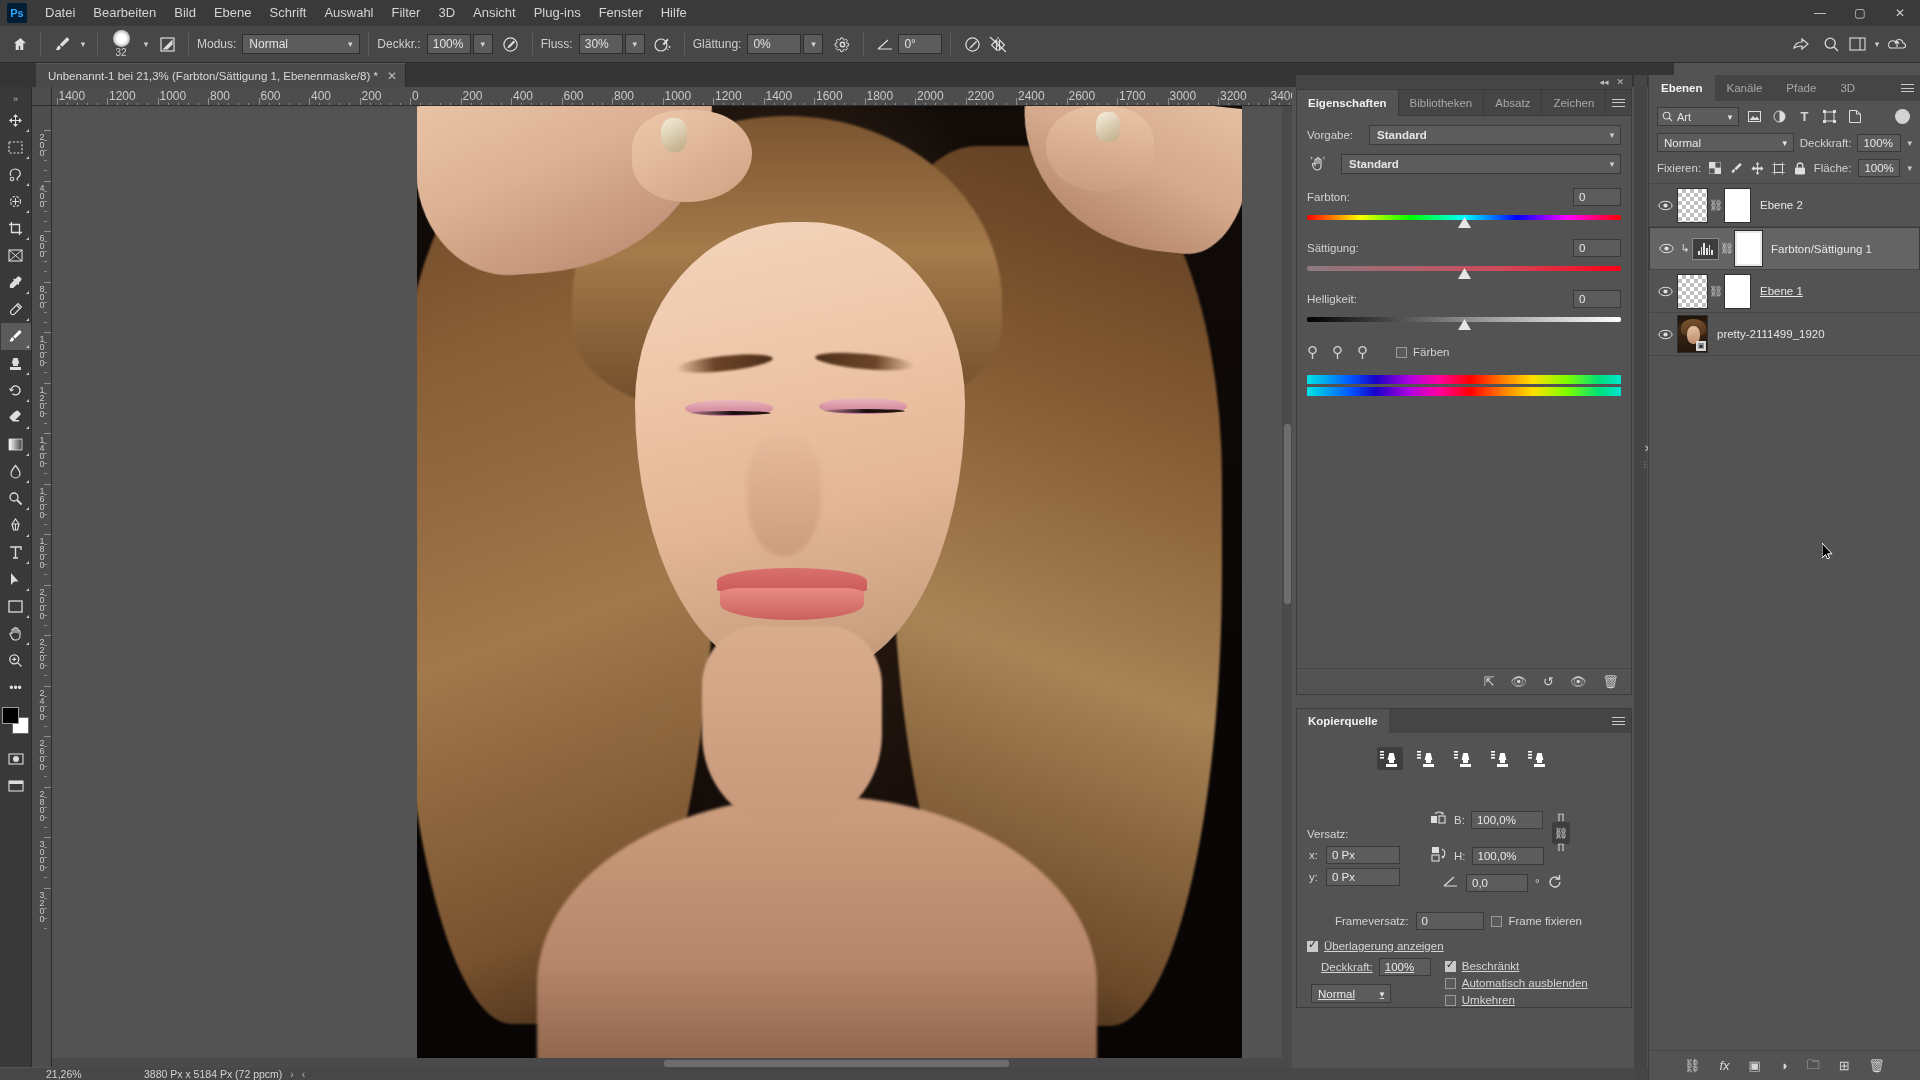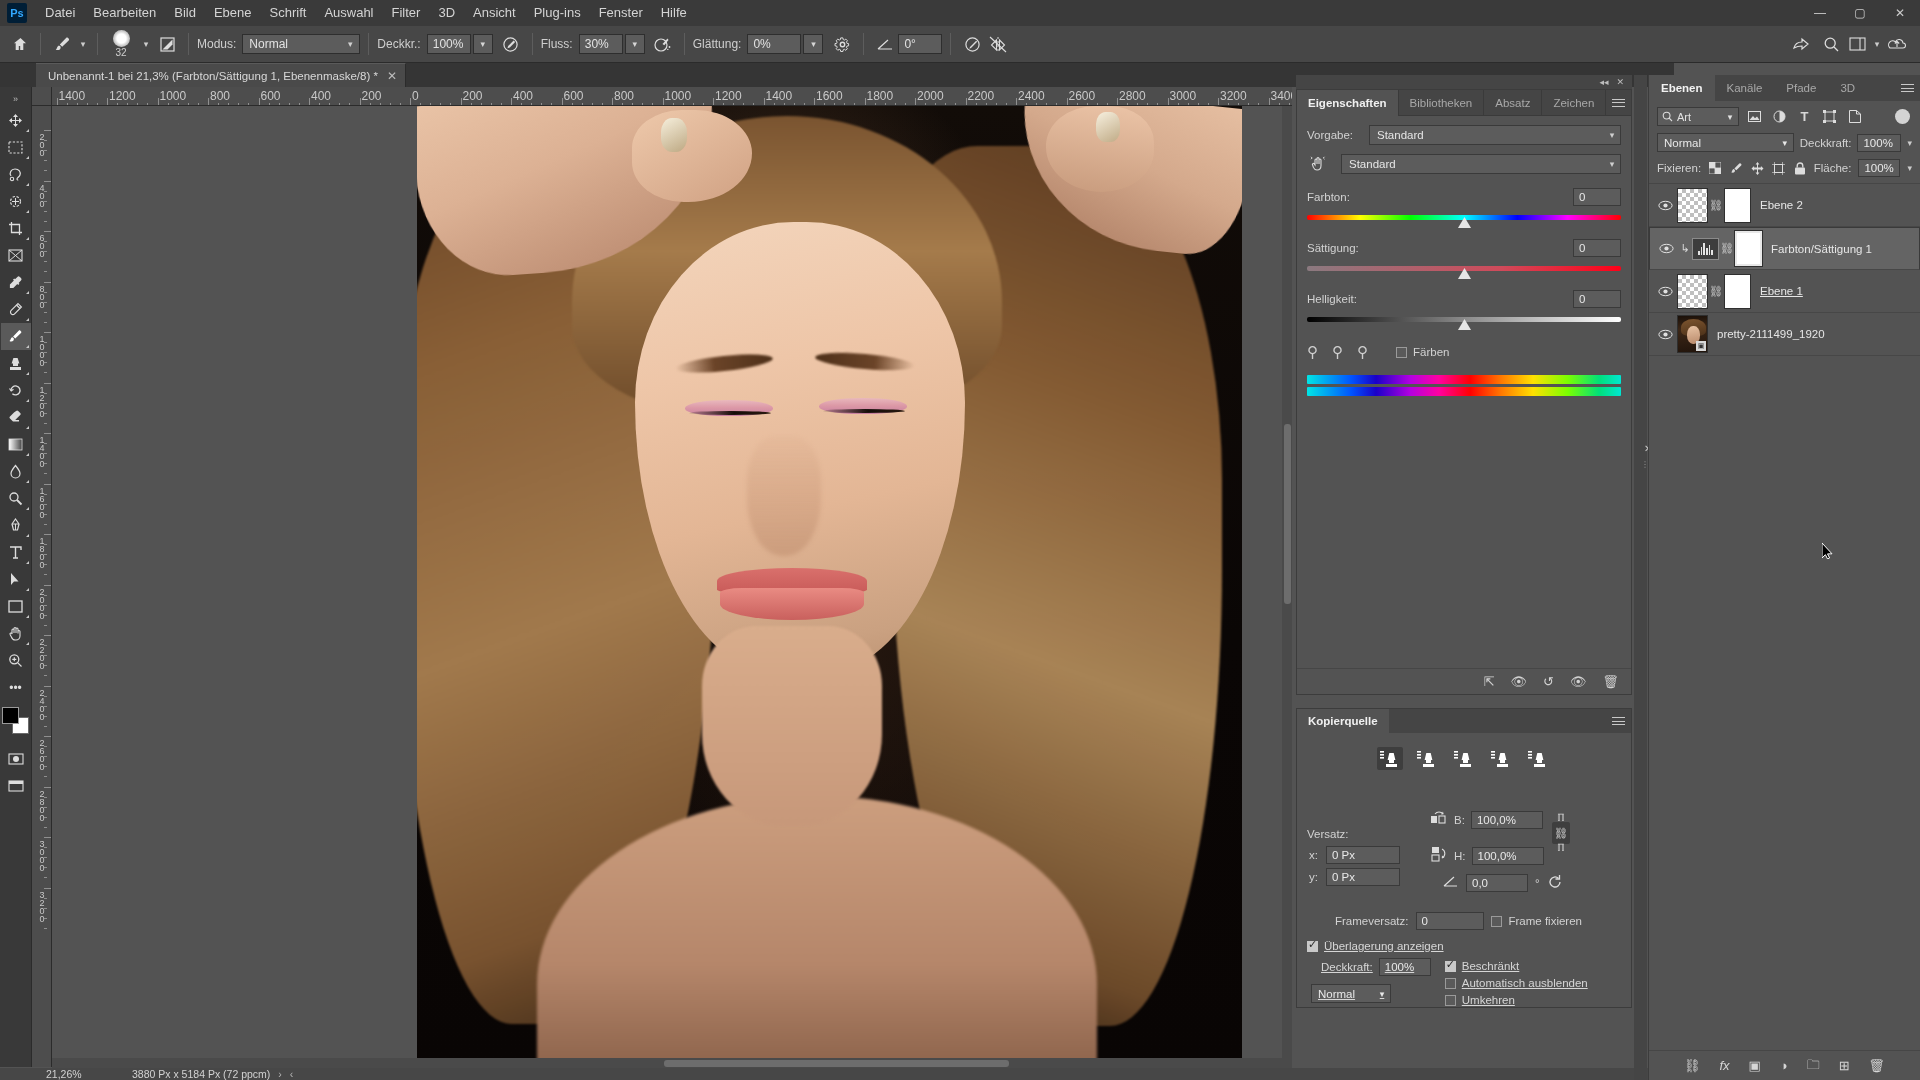--- a/index.html
+++ b/index.html
@@ -179,21 +179,21 @@
   
   .sb-v { position:absolute; right:0; top:0; width:10px; height:961px; background:#4a4a4a; }
   .sb-v .thumb { position:absolute; left:2px; top:318px; width:7px; height:180px; background:#6d6d6d; border-radius:3px;}
   .sb-h { position:absolute; left:52px; top:1058px; width:1240px; height:10px; background:#4a4a4a; }
   .sb-h .thumb { position:absolute; top:2px; left:612px; width:345px; height:7px; background:#6d6d6d; border-radius:3px;}
 
   
   .statusbar { position:absolute; left:0; top:1068px; width:1674px; height:12px;
     background:#474747; display:flex; align-items:center; font-size:10.5px; color:#d2d2d2; }
   .statusbar .zoom { margin-left:46px; min-width:60px;}
-  .statusbar .docsize { margin-left:26px; }
+  .statusbar .docsize { margin-left:38px; }
   .statusbar .arr { margin-left:8px; color:#b6b6b6; }
 
   
   .panel-props {
     position:absolute; left:1296px; top:75px; width:336px; height:620px;
     background:#535353; border:1px solid #3c3c3c;
   }
   .panel-topbar { position:absolute; left:1296px; top:75px; width:336px; height:14px;
     background:#454545; display:flex; justify-content:flex-end; align-items:center; gap:8px; padding-right:8px; }
   .mini-ico { font-size:9px; color:#bdbdbd; }
@@ -212,21 +212,21 @@
   .adj-ico .bars i { width:1.5px; background:#e3e3e3; }
   .mask-ico { width:22px; height:18px; background:#c8c8c8; display:flex; align-items:center; justify-content:center;}
   .mask-ico .d { width:9px; height:9px; border-radius:50%; background:#2a2a2a;}
   .props-title { font-size:12px; color:#e2e2e2; }
   .row { display:flex; align-items:center; padding:0 10px; margin-top:9px; }
   .lbl { font-size:11.5px; color:#d2d2d2; }
   .sel {
     background:#5c5c5c; border:1px solid #3a3a3a; height:20px; display:flex; align-items:center;
     color:#e5e5e5; font-size:11.5px;
   }
-  .sel .t { flex:1; padding:0 7px; }
+  .sel .t { flex:1; padding:0 7px;font-weight:bold; }
   .sel .c { width:16px; text-align:center; font-size:9px; color:#cfcfcf; }
   .numbox { background:#5c5c5c; border:1px solid #3a3a3a; height:18px; line-height:16px;
     width:48px; font-size:11.5px; color:#e8e8e8; padding:0 5px; }
   .slider-wrap { position:relative; height:14px; margin:5px 10px 0 10px; }
   .slider-track { position:absolute; left:0; top:4px; width:100%; height:5px; border-radius:2px; }
   .sl-hue { background:linear-gradient(90deg,#ff0000,#ffff00 17%,#00ff00 33%,#00ffff 50%,#0000ff 67%,#ff00ff 83%,#ff0000); }
   .sl-sat { background:linear-gradient(90deg,#8b7a80,#d04a5a 62%,#ff0018); }
   .sl-lig { background:linear-gradient(90deg,#000000,#8a8a8a 50%,#ffffff); }
   .knob { position:absolute; top:6px; width:13px; height:11px; margin-left:-6px;
     background:#e6e6e6; clip-path:polygon(50% 0, 100% 100%, 0 100%); }
@@ -969,21 +969,21 @@
       </div>
       <div class="rh-tick" style="left: 1034.7px;">
         <i style="height: 3px;"></i>
       </div>
       <div class="rh-tick" style="left: 1044.8px;">
         <i style="height: 3px;"></i>
       </div>
       <div class="rh-tick" style="left: 1054.9px;">
         <i style="height: 3px;"></i>
       </div>
-      <div class="rh-lab" style="left: 1067px;">2800</div>
+      <div class="rh-lab" style="left: 1067px;">1700</div>
       <div class="rh-tick" style="left: 1065px;">
         <i style="height: 8px;"></i>
       </div>
       <div class="rh-tick" style="left: 1075.1px;">
         <i style="height: 3px;"></i>
       </div>
       <div class="rh-tick" style="left: 1085.2px;">
         <i style="height: 3px;"></i>
       </div>
       <div class="rh-tick" style="left: 1095.3px;">

